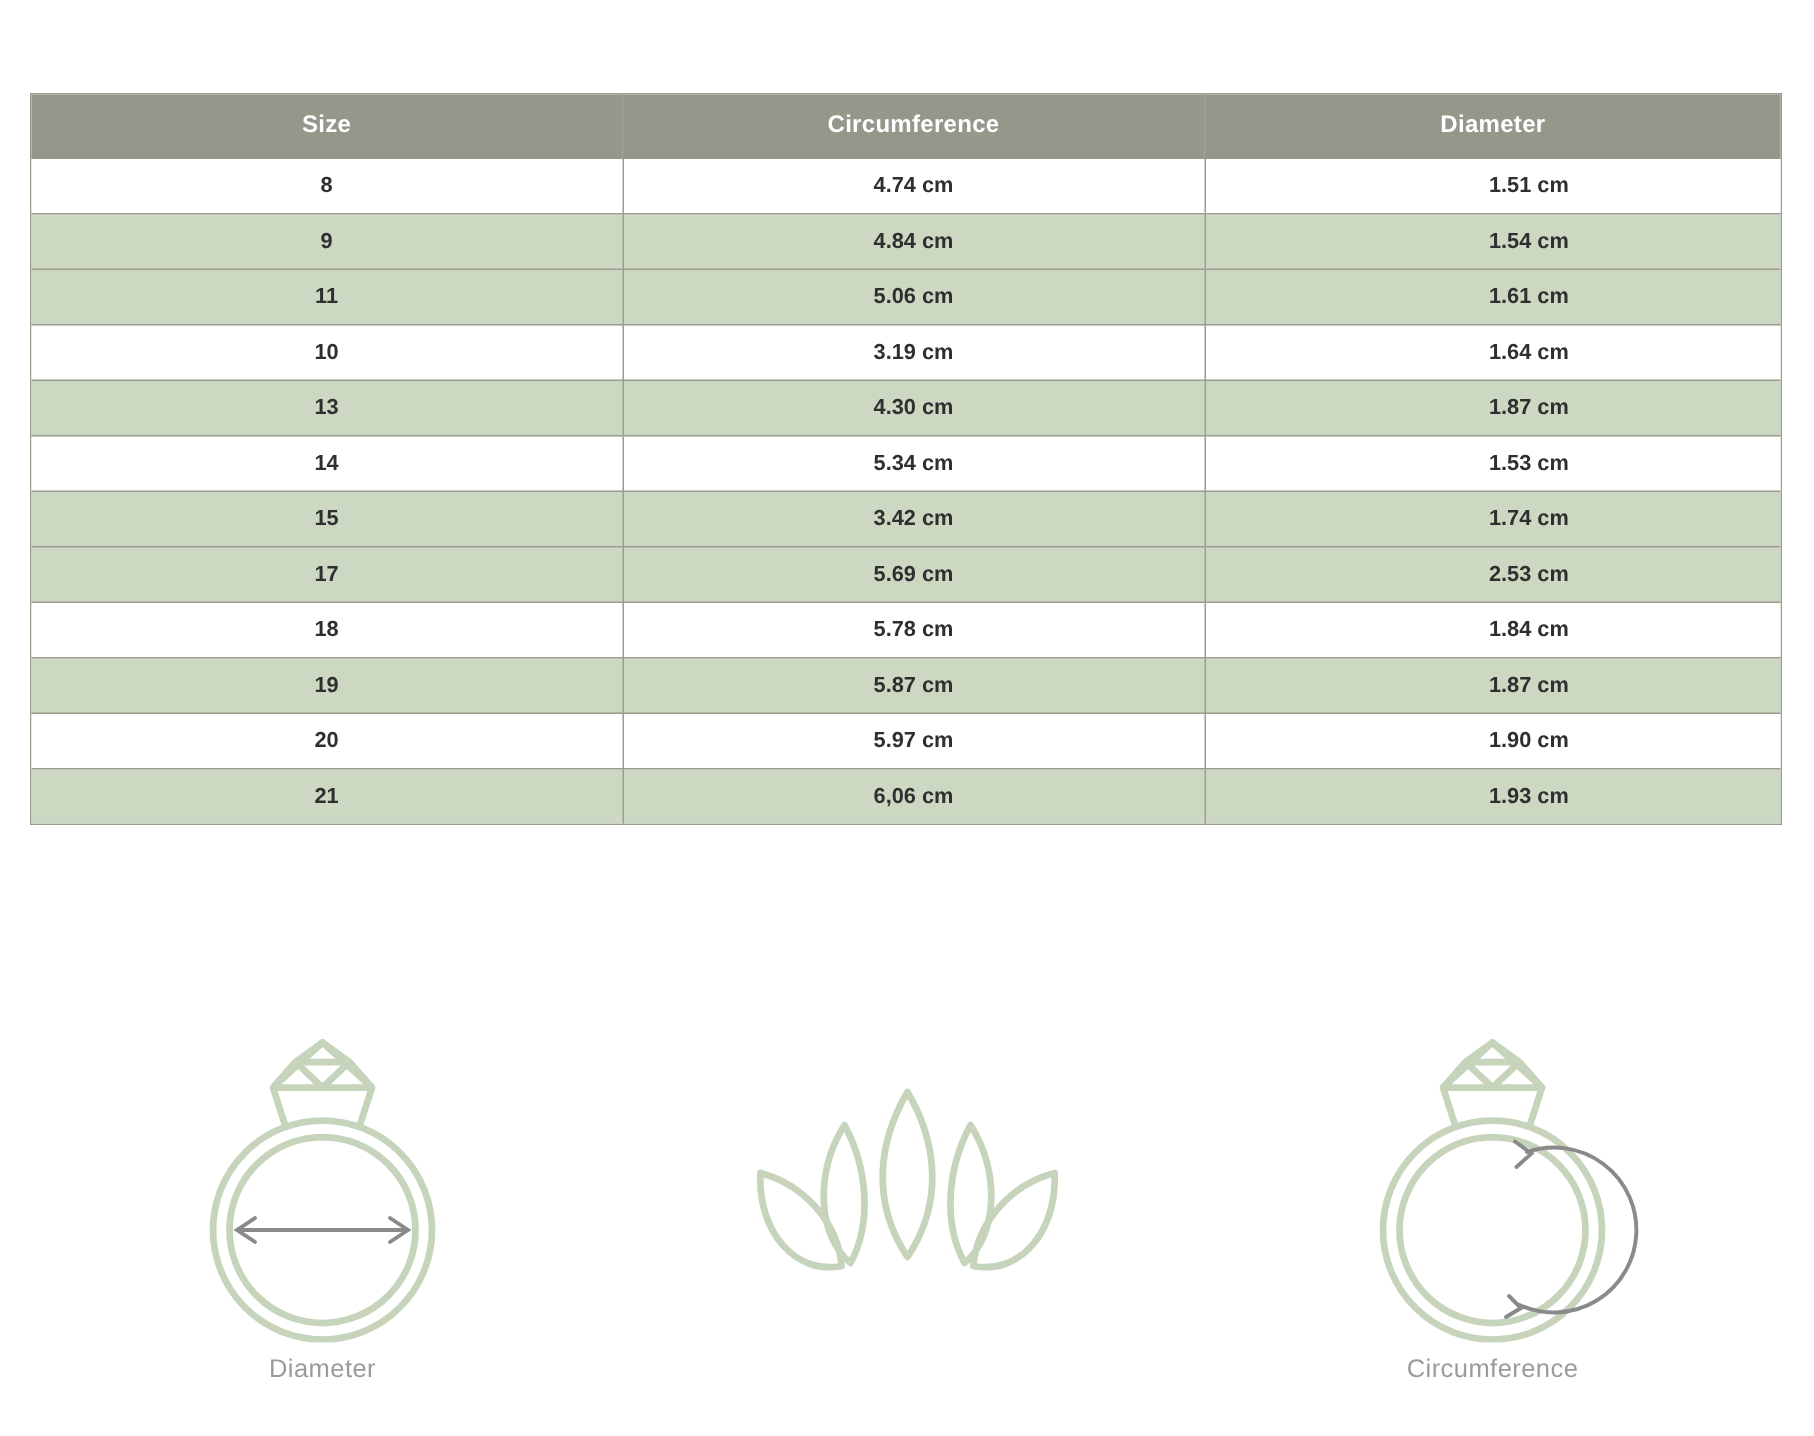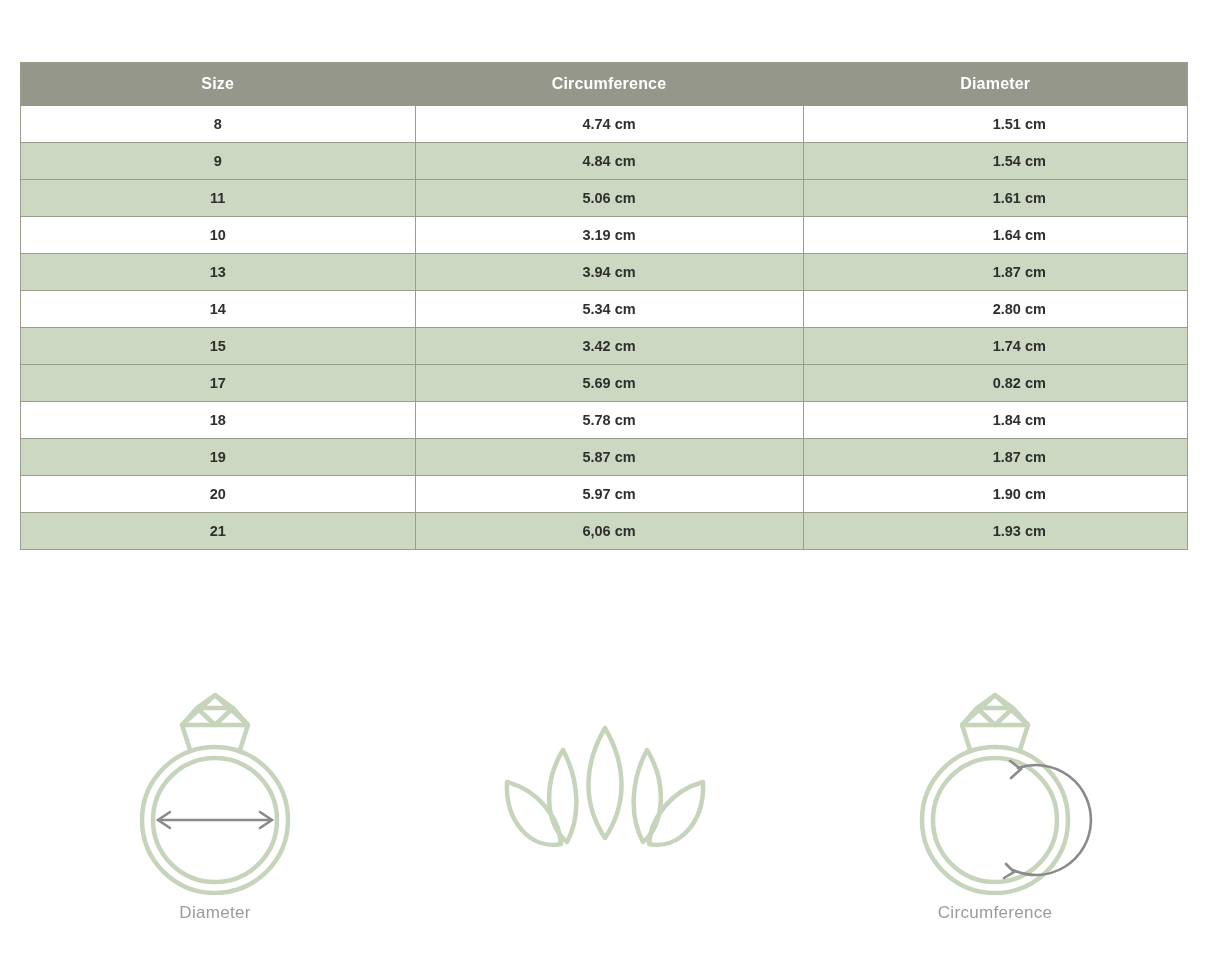--- a/index.html
+++ b/index.html
@@ -126,37 +126,37 @@
             <td>5.06 cm</td>
             <td>1.61 cm</td>
           </tr>
           <tr class="odd">
             <td>10</td>
             <td>3.19 cm</td>
             <td>1.64 cm</td>
           </tr>
           <tr class="even">
             <td>13</td>
-            <td>3.94 cm</td>
+            <td>4.30 cm</td>
             <td>1.87 cm</td>
           </tr>
           <tr class="odd">
             <td>14</td>
             <td>5.34 cm</td>
-            <td>2.80 cm</td>
+            <td>1.53 cm</td>
           </tr>
           <tr class="even">
             <td>15</td>
             <td>3.42 cm</td>
             <td>1.74 cm</td>
           </tr>
           <tr class="even">
             <td>17</td>
             <td>5.69 cm</td>
-            <td>0.82 cm</td>
+            <td>2.53 cm</td>
           </tr>
           <tr class="odd">
             <td>18</td>
             <td>5.78 cm</td>
             <td>1.84 cm</td>
           </tr>
           <tr class="even">
             <td>19</td>
             <td>5.87 cm</td>
             <td>1.87 cm</td>

